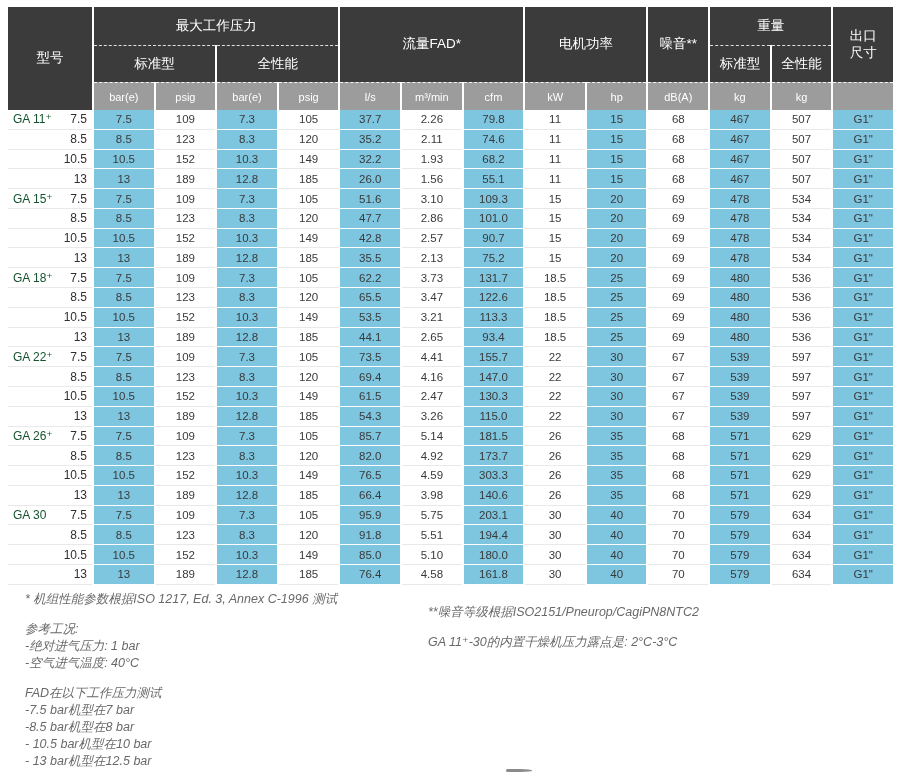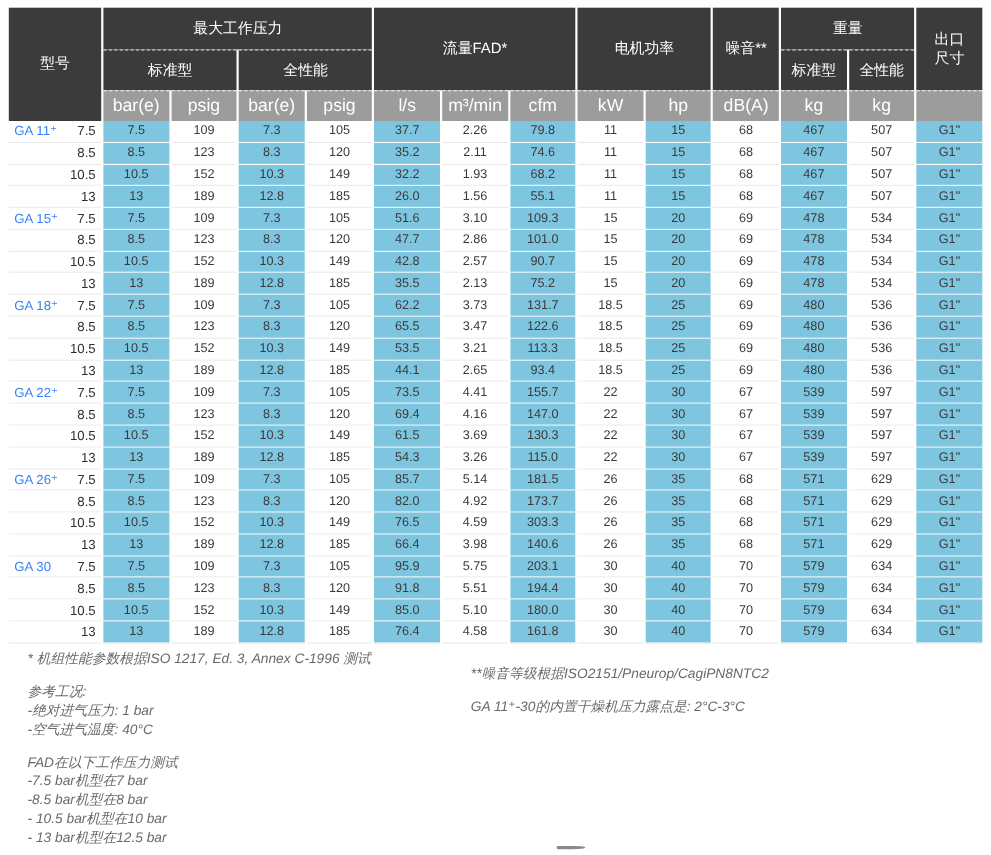--- a/index.html
+++ b/index.html
@@ -16,31 +16,31 @@
   }
   .spec-table th,.spec-table td{padding:0;font-weight:normal;}
 
   
   .hdr-dark{background:var(--dark);color:#fff;font-weight:bold;font-size:13.5px;
     text-align:center;vertical-align:middle;line-height:1.25;}
   tr.hrow1 th{height:38px;}
   tr.hrow2 th{height:37px;}
   tr.hrow3 th{height:28px;}
   .sub-th{border-top:1px dashed rgba(255,255,255,0.85);}
-  .unit-th{background:var(--gray);color:#fff;font-weight:bold;font-size:16px;
+  .unit-th{background:var(--gray);color:#fff;font-weight:bold;font-size:11px;
     text-align:center;vertical-align:middle;border-top:1px dashed rgba(255,255,255,0.9);}
 
   
   .data-row td{height:19.79px;font-size:11.5px;color:var(--txt);
     text-align:center;vertical-align:middle;}
   .data-cell.blue{background:var(--blue);border-bottom:1px solid #fdfdfd;}
   .data-cell.white{background:#ffffff;border-bottom:1px solid #e9e9e9;}
   .model-cell{background:#ffffff;border-bottom:1px solid #e9e9e9;}
   .model-cell .inner{display:flex;justify-content:space-between;align-items:center;}
-  .model-name{font-size:12px;color:#3b82f6;padding-left:5px;white-space:nowrap;}
+  .model-name{font-size:12px;color:#14532d;padding-left:5px;white-space:nowrap;}
   .variant{font-size:12px;color:#2f2f2f;padding-right:5px;text-align:right;}
 
   
   .footnotes{position:absolute;font-style:italic;color:var(--foot);
     font-size:12.5px;line-height:17px;}
   .foot-left{left:25px;top:591px;}
   .foot-right{left:428px;top:604px;}
   .foot-block{margin-bottom:13px;}
 
   .bottom-artifact{position:absolute;left:506px;top:769px;width:26px;height:3px;
@@ -401,21 +401,21 @@
           <div class="inner">
             <span class="model-name"></span>
             <span class="variant">10.5</span>
           </div>
         </td>
         <td class="data-cell blue">10.5</td>
         <td class="data-cell white">152</td>
         <td class="data-cell blue">10.3</td>
         <td class="data-cell white">149</td>
         <td class="data-cell blue">61.5</td>
-        <td class="data-cell white">3.69</td>
+        <td class="data-cell white">2.47</td>
         <td class="data-cell blue">130.3</td>
         <td class="data-cell white">22</td>
         <td class="data-cell blue">30</td>
         <td class="data-cell white">67</td>
         <td class="data-cell blue">539</td>
         <td class="data-cell white">597</td>
         <td class="data-cell blue">G1"</td>
       </tr>
       <tr class="data-row">
         <td class="model-cell">

